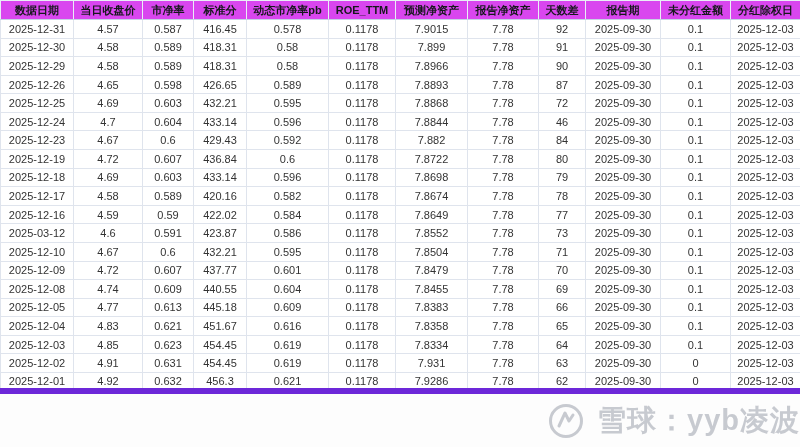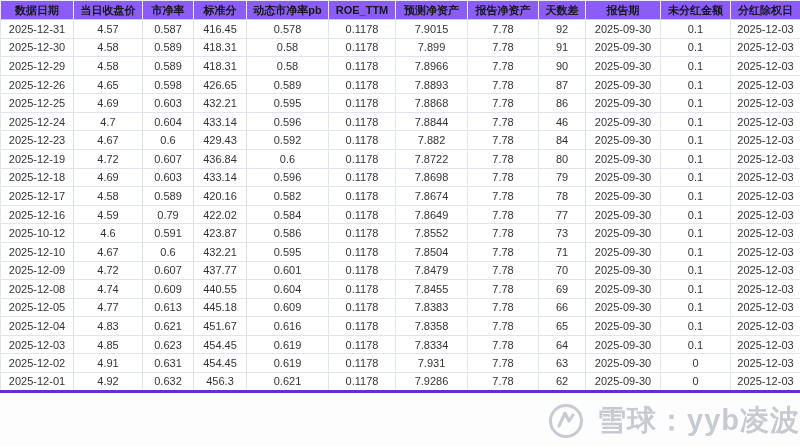--- a/index.html
+++ b/index.html
@@ -24,34 +24,34 @@
     box-sizing: border-box;
     text-align: center;
     vertical-align: middle;
     padding: 0 2px;
     white-space: nowrap;
     overflow: hidden;
     font-size: 11px;
     height: 18.58px;
   }
   table.grid thead th {
-    background: #8b5cf6;
+    background: #d946ef;
     color: #16181c;
     font-weight: bold;
     height: 19px;
     border: 1px solid #e9eef6;
     border-bottom: 1px solid #c7d2e4;
   }
   table.grid tbody td {
     color: #333333;
     background: #ffffff;
     border: 1px solid #dfe4ed;
   }
   table.grid tbody tr:last-child td {
-    border-bottom: 3px solid #6d28d9;
+    border-bottom: 6px solid #6d28d9;
   }
   .watermark {
     position: absolute;
     right: 0px;
     bottom: 6px;
     display: flex;
     align-items: center;
     gap: 13px;
     color: rgba(178, 182, 190, 0.78);
     pointer-events: none;
@@ -162,21 +162,21 @@
         </tr>
         <tr>
           <td>2025-12-25</td>
           <td>4.69</td>
           <td>0.603</td>
           <td>432.21</td>
           <td>0.595</td>
           <td>0.1178</td>
           <td>7.8868</td>
           <td>7.78</td>
-          <td>86</td>
+          <td>72</td>
           <td>2025-09-30</td>
           <td>0.1</td>
           <td>2025-12-03</td>
         </tr>
         <tr>
           <td>2025-12-24</td>
           <td>4.7</td>
           <td>0.604</td>
           <td>433.14</td>
           <td>0.596</td>
@@ -240,33 +240,33 @@
           <td>7.8674</td>
           <td>7.78</td>
           <td>78</td>
           <td>2025-09-30</td>
           <td>0.1</td>
           <td>2025-12-03</td>
         </tr>
         <tr>
           <td>2025-12-16</td>
           <td>4.59</td>
-          <td>0.79</td>
+          <td>0.59</td>
           <td>422.02</td>
           <td>0.584</td>
           <td>0.1178</td>
           <td>7.8649</td>
           <td>7.78</td>
           <td>77</td>
           <td>2025-09-30</td>
           <td>0.1</td>
           <td>2025-12-03</td>
         </tr>
         <tr>
-          <td>2025-10-12</td>
+          <td>2025-03-12</td>
           <td>4.6</td>
           <td>0.591</td>
           <td>423.87</td>
           <td>0.586</td>
           <td>0.1178</td>
           <td>7.8552</td>
           <td>7.78</td>
           <td>73</td>
           <td>2025-09-30</td>
           <td>0.1</td>

